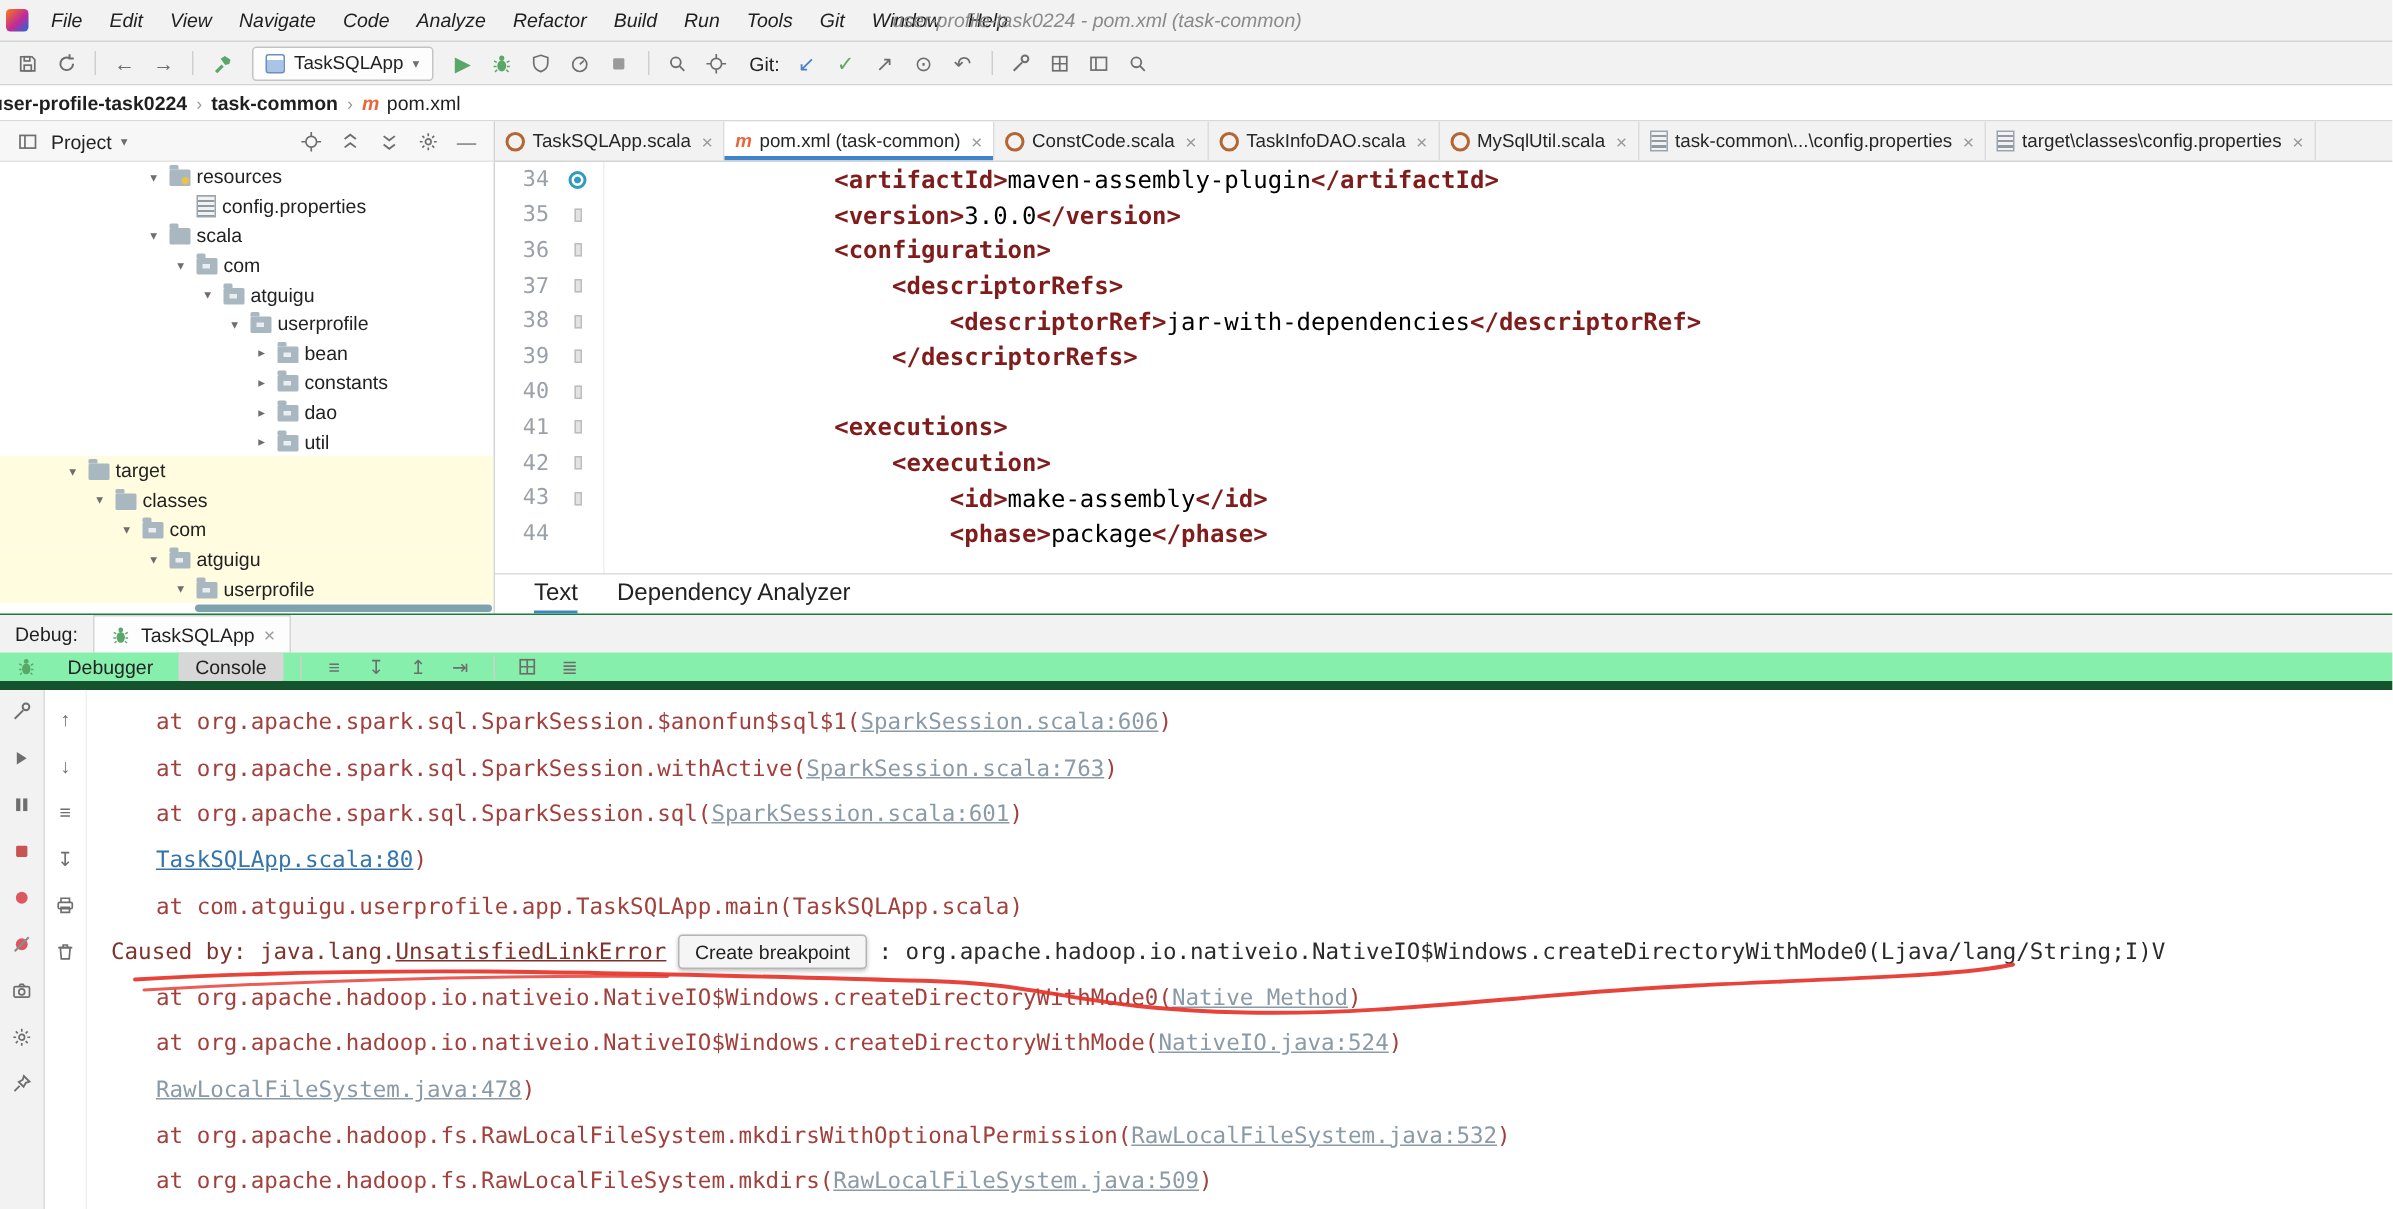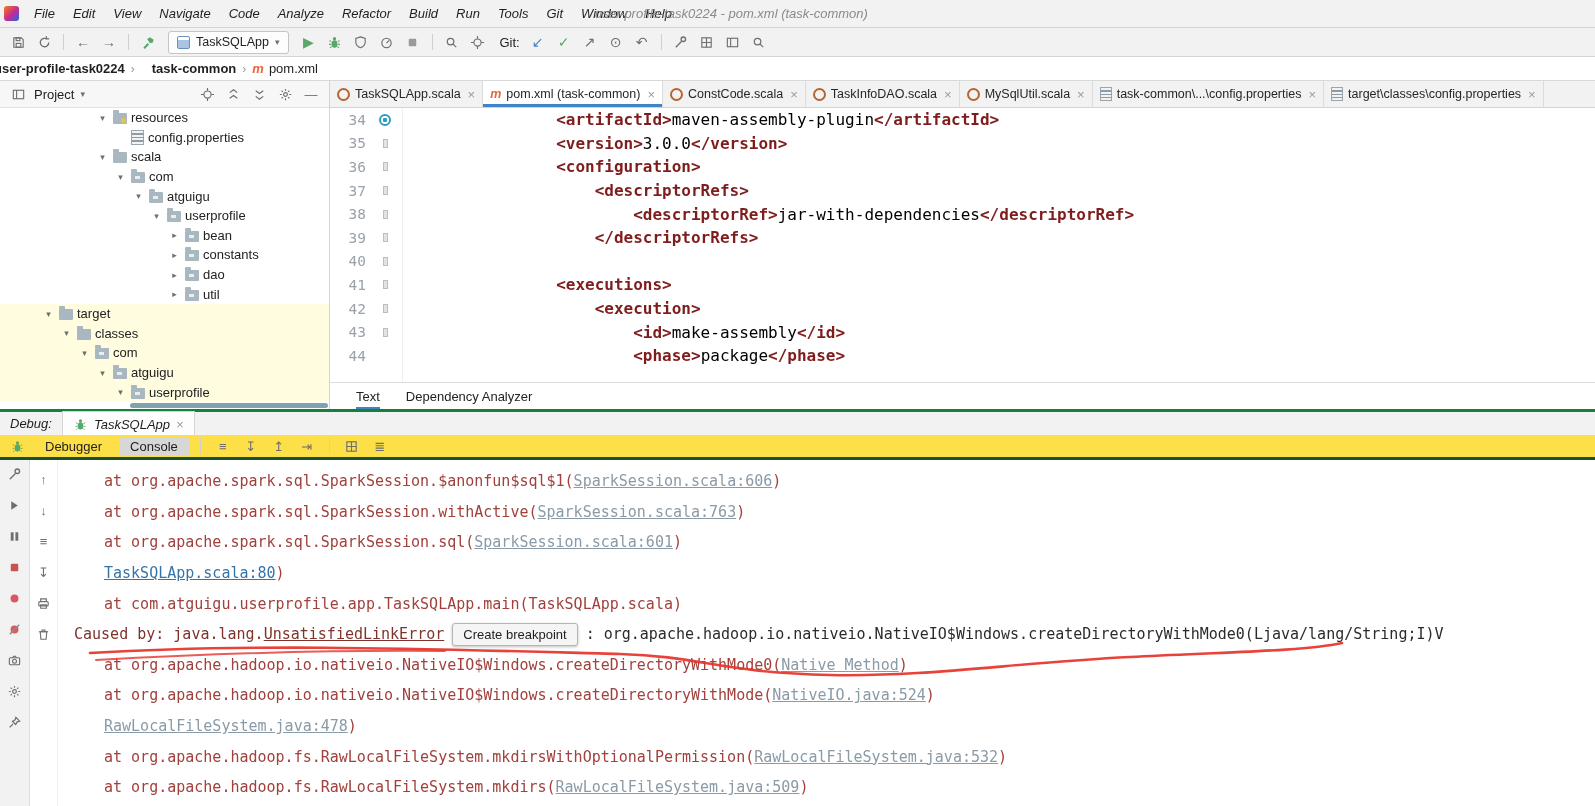--- a/index.html
+++ b/index.html
@@ -27,21 +27,21 @@
   .rc-icon{width:11px;height:11px;border:1px solid #6a8fc0;background:linear-gradient(#fff 30%,#a9c4e4 30%);border-radius:2px;}
   .chev-s{font-size:9px;color:#6e6e6e;}
   .green{color:#59a869;} .blue{color:#4781c9;} .gray{color:#6e6e6e;}
   .git-label{font-size:13px;color:#222;margin:0 4px 0 8px;}
 
   
   .navbar{position:absolute;left:0;top:57px;width:100%;height:24px;background:#fff;
           border-bottom:1px solid #d8d8d8;box-sizing:border-box;display:flex;align-items:center;
           font-size:13px;padding-left:0;}
   .crumb{margin:0 2px;} .crumb.bold{font-weight:bold;margin-left:-6px;}
-  .crumb.bold+.crumb-sep+.crumb.bold{margin-left:13px;}
+  .crumb.bold+.crumb-sep+.crumb.bold{margin-left:2px;}
   .crumb-sep{color:#9a9a9a;margin:0 4px;font-size:12px;}
   .maven-mini{color:#e8663c;font-weight:bold;font-style:italic;font-size:13px;margin:0 3px 0 2px;}
 
   
   .project-panel{position:absolute;left:0;top:81px;width:330px;height:328px;background:#fff;
                  border-right:1px solid #d4d4d4;box-sizing:border-box;overflow:hidden;}
   .pp-header{height:27px;background:#f7f7f7;border-bottom:1px solid #e3e3e3;display:flex;align-items:center;
              font-size:13px;padding:0 8px;gap:6px;box-sizing:border-box;color:#222;}
   .pp-spacer{flex:1;}
   .pp-ic{width:20px;height:20px;display:inline-flex;align-items:center;justify-content:center;color:#6e6e6e;}
@@ -77,33 +77,33 @@
   .code-area::before{content:'';position:absolute;left:72px;top:0;bottom:0;width:1px;background:#efefef;}
   .crow{height:23.6px;display:flex;align-items:center;white-space:pre;}
   .lnum{flex:0 0 36px;text-align:right;color:#9aa1a8;font-size:14.5px;padding-right:2px;}
   .fold{flex:0 0 34px;display:flex;align-items:center;justify-content:center;}
   .gmark{width:5px;height:9px;background:#e3e3e3;border:1px solid #bdbdbd;box-sizing:border-box;}
   .plug{width:12px;height:12px;border:2px solid #2f9bbf;border-radius:50%;box-sizing:border-box;
         background:radial-gradient(circle,#2f9bbf 2px,transparent 2.5px);}
   .ctext{color:#000;}
   .ctext .tag{color:#7f1d1d;font-weight:bold;}
   .editor-bottom{position:absolute;left:0;right:0;bottom:0;height:27px;background:#fff;border-top:1px solid #dcdcdc;
-                 box-sizing:border-box;display:flex;align-items:center;gap:26px;padding-left:26px;font-size:13px;color:#222;}
+                 box-sizing:border-box;display:flex;align-items:center;gap:26px;padding-left:26px;font-size:16px;color:#222;}
   .ebt{position:relative;height:100%;display:flex;align-items:center;}
   .ebt.active::after{content:'';position:absolute;left:0;right:0;bottom:0;height:2px;background:#4083c9;}
 
   
   .debug-header{position:absolute;left:0;top:409px;width:100%;height:26px;background:#f2f2f2;
-                border-top:3px solid #15803d;box-sizing:border-box;display:flex;align-items:center;
-                font-size:13px;padding-left:10px;gap:10px;font-style:italic;}
+                border-top:1px solid #15803d;box-sizing:border-box;display:flex;align-items:center;
+                font-size:13px;padding-left:10px;gap:10px;}
   .debug-session-tab{display:flex;align-items:center;gap:6px;height:25px;padding:0 10px;background:#fdfdfd;
                 border:1px solid #d4d4d4;border-bottom:none;box-sizing:border-box;}
   .xclose{color:#9a9a9a;font-size:13px;}
-  .debug-tabsrow{position:absolute;left:0;top:435px;width:100%;height:25px;background:#fde047;
-                 border-bottom:3px solid #14532d;box-sizing:border-box;display:flex;align-items:center;
+  .debug-tabsrow{position:absolute;left:0;top:435px;width:100%;height:25px;background:#86efac;
+                 border-bottom:6px solid #14532d;box-sizing:border-box;display:flex;align-items:center;
                  font-size:13px;gap:6px;padding-left:6px;color:#222;}
   .dtab{padding:2px 11px;border-radius:2px;}
   .dtab.active{background:#d7d7d7;}
   .dt-ic{width:22px;height:20px;display:inline-flex;align-items:center;justify-content:center;color:#6e6e6e;font-size:13px;}
   .debug-body{position:absolute;left:0;top:460px;width:100%;bottom:0;background:#fff;}
   .dstrip1{position:absolute;left:0;top:0;bottom:0;width:30px;background:#f2f2f2;border-right:1px solid #dcdcdc;
            box-sizing:border-box;display:flex;flex-direction:column;align-items:center;padding-top:6px;gap:15px;}
   .dstrip2{position:absolute;left:30px;top:0;bottom:0;width:28px;background:#fff;border-right:1px solid #f0f0f0;
            box-sizing:border-box;display:flex;flex-direction:column;align-items:center;padding-top:11px;gap:15px;
            color:#6e6e6e;font-size:14px;}

